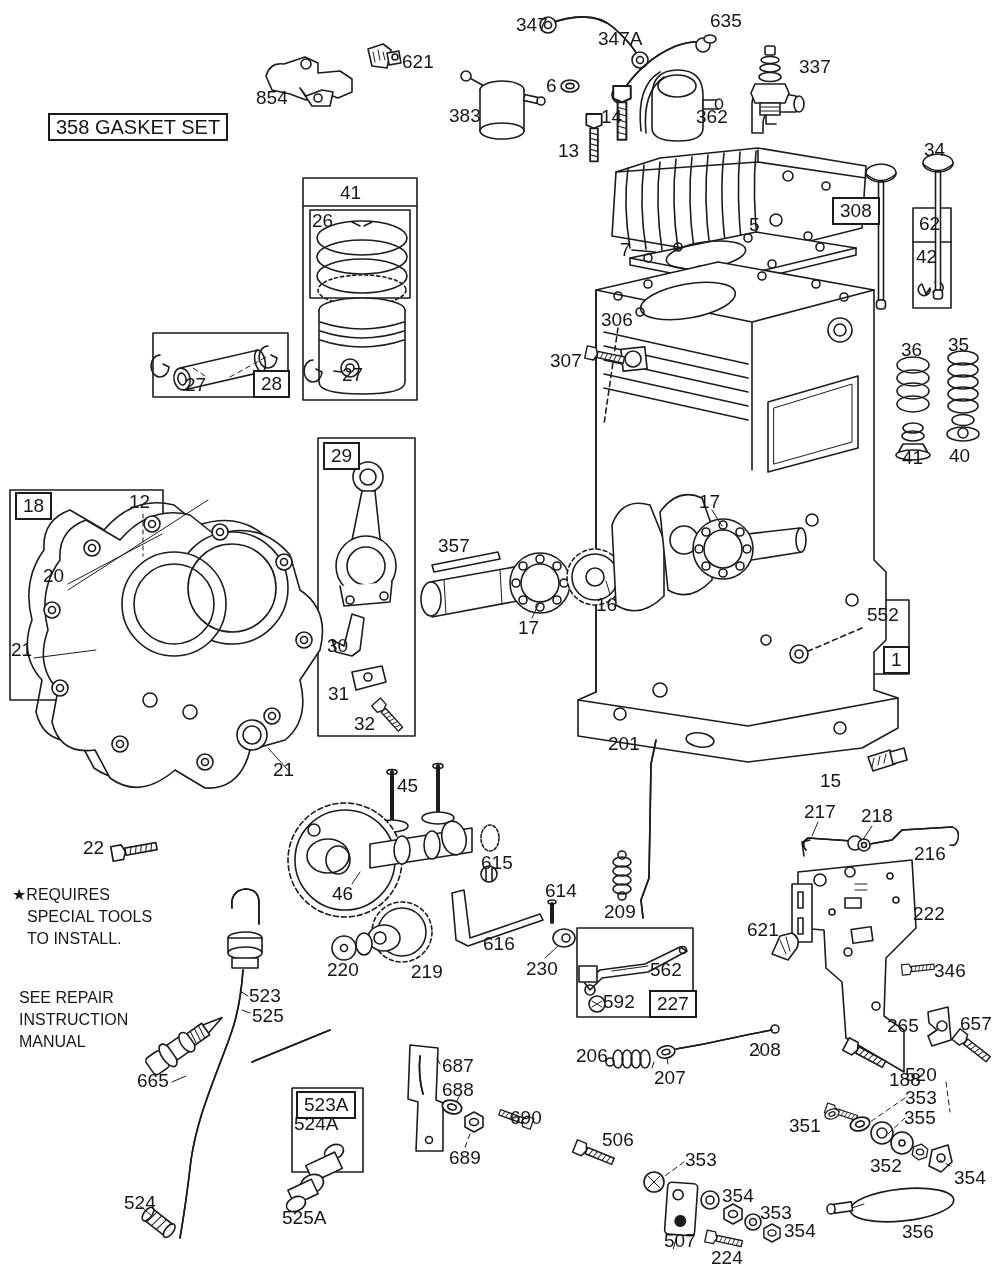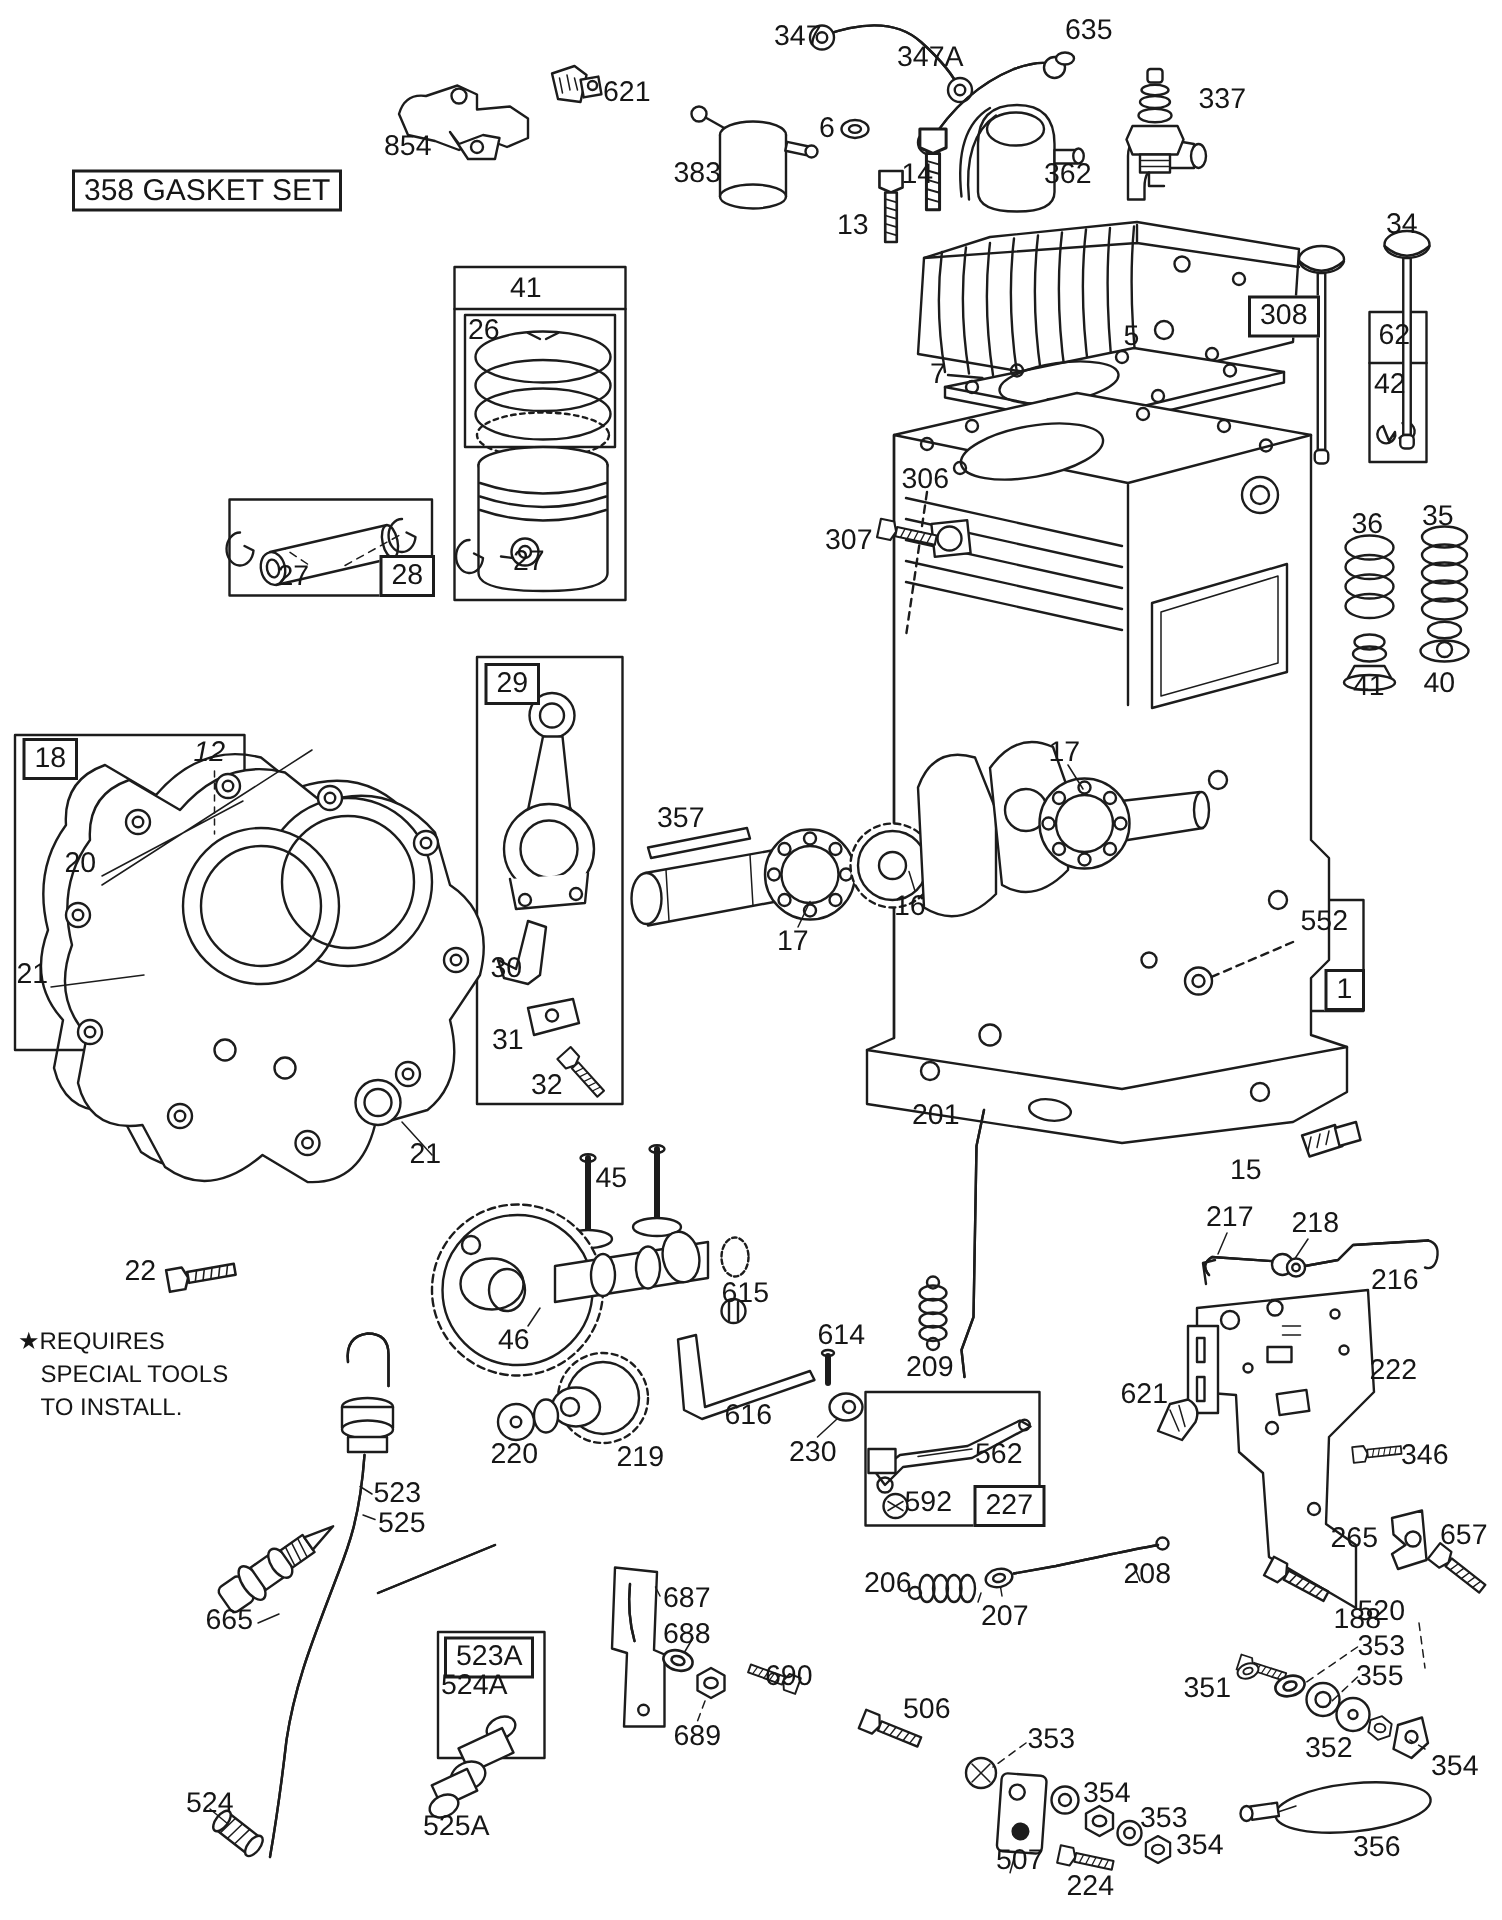--- a/index.html
+++ b/index.html
@@ -635,21 +635,21 @@
       <div class="callout" style="left: 901px; top: 339px;">36</div>
       <div class="callout" style="left: 948px; top: 334px;">35</div>
       <div class="callout" style="left: 902px; top: 447px;">41</div>
       <div class="callout" style="left: 949px; top: 445px;">40</div>
       <div class="callout" style="left: 340px; top: 182px;">41</div>
       <div class="callout" style="left: 312px; top: 210px;">26</div>
       <div class="callout" style="left: 342px; top: 364px;">27</div>
       <div class="callout" style="left: 185px; top: 374px;">27</div>
       <div class="callout boxed" style="left: 253px; top: 370px;">28</div>
       <div class="callout boxed" style="left: 15px; top: 492px;">18</div>
-      <div class="callout" style="left: 129px; top: 491px; font-style: italic;">12</div>
+      <div class="callout" style="left: 129px; top: 491px;">12</div>
       <div class="callout" style="left: 43px; top: 565px;">20</div>
       <div class="callout" style="left: 11px; top: 639px;">21</div>
       <div class="callout" style="left: 273px; top: 759px;">21</div>
       <div class="callout" style="left: 83px; top: 837px;">22</div>
       <div class="callout boxed" style="left: 323px; top: 442px;">29</div>
       <div class="callout" style="left: 327px; top: 635px;">30</div>
       <div class="callout" style="left: 328px; top: 683px;">31</div>
       <div class="callout" style="left: 354px; top: 713px;">32</div>
       <div class="callout" style="left: 438px; top: 535px;">357</div>
       <div class="callout" style="left: 518px; top: 617px;">17</div>
@@ -708,13 +708,18 @@
       <div class="callout boxed" style="left: 296px; top: 1091px;">523A</div>
       <div class="callout" style="left: 294px; top: 1113px;">524A</div>
       <div class="callout" style="left: 282px; top: 1207px;">525A</div>
     </div>
 
   <div class="note" style="left:12px;top:884px;">
     <span>★REQUIRES</span>
     <span class="ind">SPECIAL TOOLS</span>
     <span class="ind">TO INSTALL.</span>
   </div>
+  <div class="note" style="left:19px;top:987px;">
+    <span>SEE REPAIR</span>
+    <span class="ind" style="padding-left:0;">INSTRUCTION</span>
+    <span class="ind" style="padding-left:0;">MANUAL</span>
+  </div>
 </div>
 
 </body></html>

